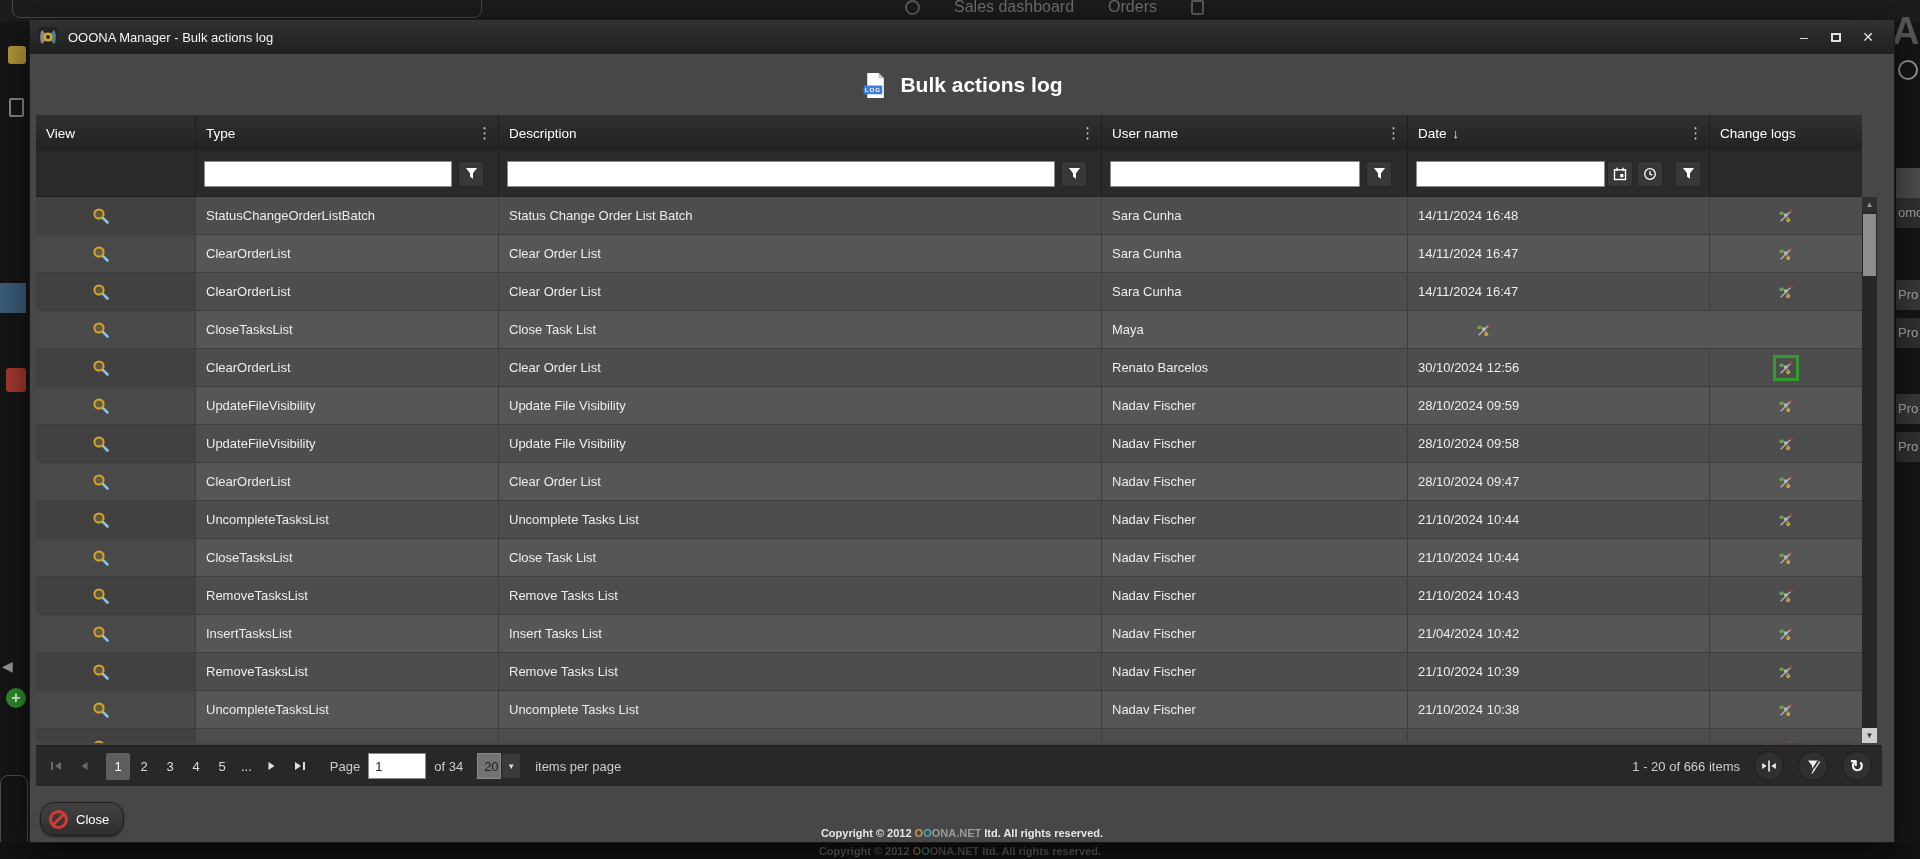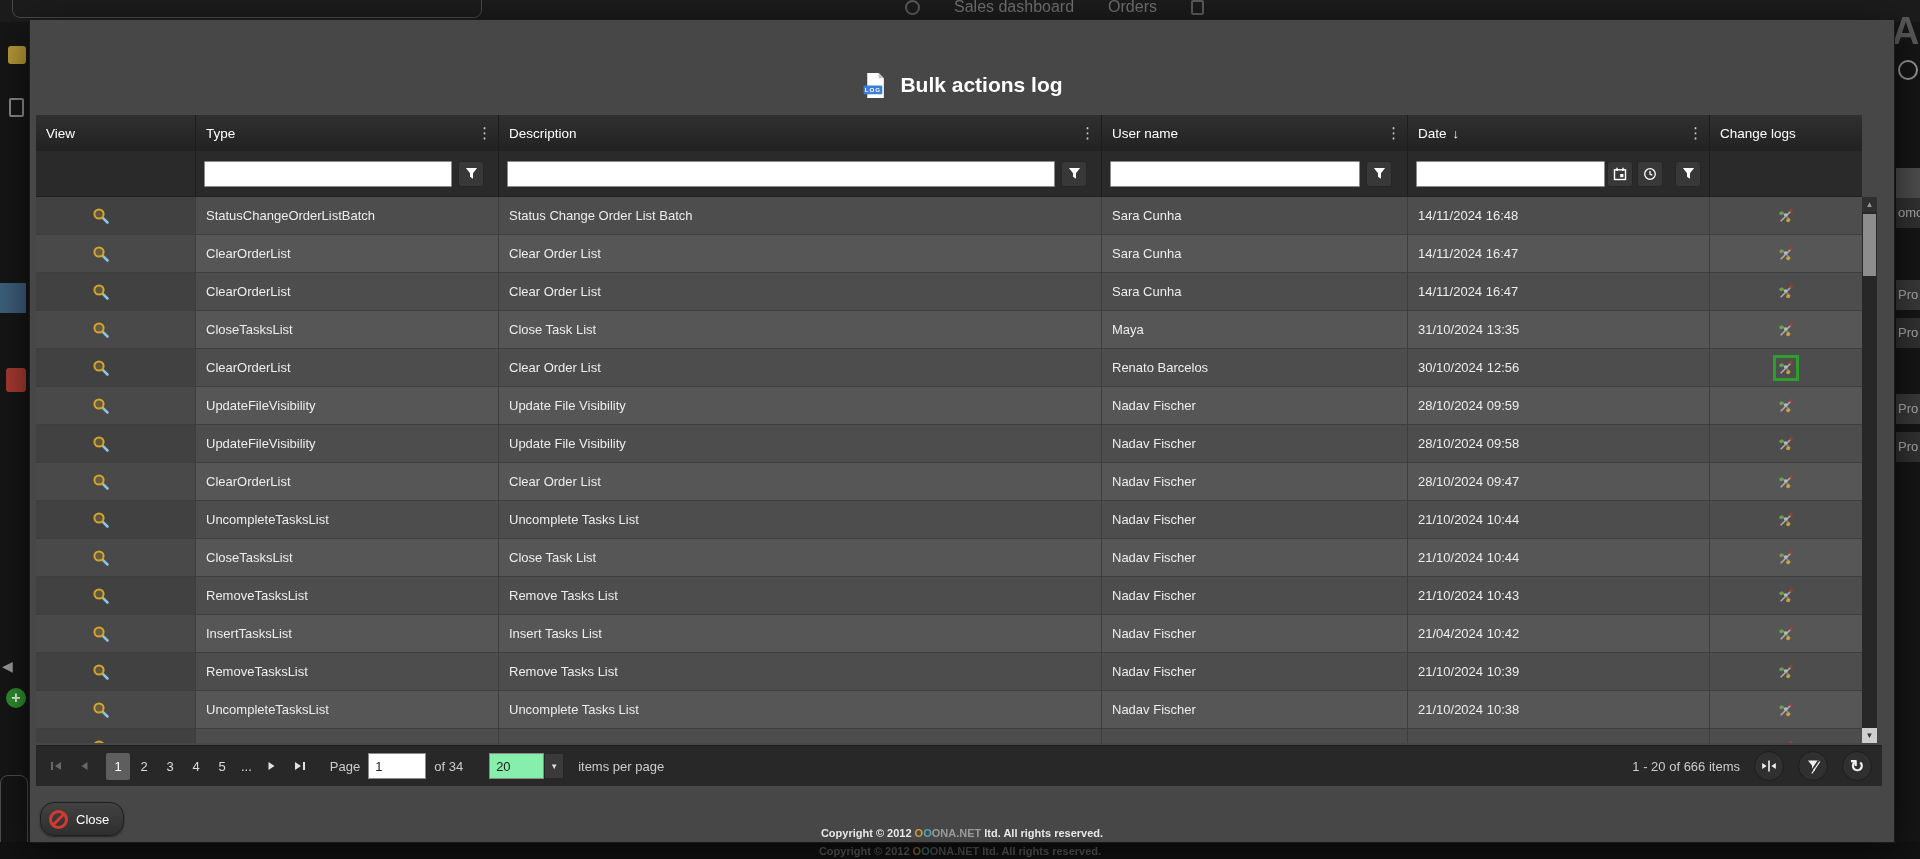--- a/index.html
+++ b/index.html
@@ -94,22 +94,22 @@
            border-top:1px solid #1e1e1e; display:flex; align-items:center; color:#cccccc; font-size:13px; }
   .pg-nav { width:28px; height:28px; display:flex; align-items:center; justify-content:center; cursor:pointer; }
   .pg-num { min-width:24px; height:27px; display:flex; align-items:center; justify-content:center;
             color:#dcdcdc; cursor:pointer; margin:0 1px; }
   .pg-num.current { background:#5e5e5e; border-radius:2px; color:#ffffff; }
   .pg-ellipsis { margin:0 6px; color:#dcdcdc; }
   .pg-label { margin:0 8px; }
   .pg-input { width:58px; height:26px; background:#fff; border:1px solid #8a8a8a; font-size:13px;
               padding:0 6px; color:#222; }
   .pg-select { display:flex; margin:0 6px; cursor:pointer; }
-  .pg-select-value { width:55px; height:26px; background:#86efac; color:#222; font-size:13px;
-                     display:flex; align-items:center; padding-left:6px; border:1px solid #8a8a8a;margin-left:12px; }
+  .pg-select-value { width:24px; height:26px; background:#737373; color:#222; font-size:13px;
+                     display:flex; align-items:center; padding-left:6px; border:1px solid #8a8a8a; }
   .pg-select-btn { width:20px; height:26px; background:#3a3a3a; border:1px solid #262626; color:#ddd;
                    font-size:8px; display:flex; align-items:center; justify-content:center; }
   .pg-right { margin-left:auto; display:flex; align-items:center; gap:14px; margin-right:10px; }
   .round-btn { width:30px; height:30px; border-radius:50%; background:#303030; border:1px solid #1e1e1e;
                display:flex; align-items:center; justify-content:center; cursor:pointer; color:#eee; }
   .refresh-glyph { font-size:17px; font-weight:bold; color:#f0f0f0; }
 
   
   .dlg-footer { position:absolute; left:0; top:766px; width:100%; height:56px; }
   .close-btn { position:absolute; left:10px; top:16px; height:34px; padding:0 14px 0 8px;
@@ -153,20 +153,37 @@
   <div class="frag lf-chev">◀</div>
   <div class="frag lf-plus">+</div>
   <div class="frag lf-corner"></div>
   <div class="bg-bottomstrip"></div>
   <div class="bg-copy">
     <span>Copyright © 2012 </span><span class="o1">O</span><span class="o2">O</span><span class="orest">ONA.NET</span><span> ltd. All rights reserved.</span>
   </div>
 
   <div class="dialog">
 
+    <div class="titlebar">
+      <svg class="logo" viewBox="0 0 20 20">
+        <rect x="0" y="0" width="20" height="20" rx="3" fill="#232323"></rect>
+        <path d="M4 3 C1.5 5 1.5 15 4 17 L8 13 L8 7 Z" fill="#8a8a8a"></path>
+        <path d="M16 3 C18.5 5 18.5 15 16 17 L12 13 L12 7 Z" fill="#4a7f8c"></path>
+        <circle cx="10" cy="10" r="4.6" fill="#d9a62e"></circle>
+        <circle cx="10" cy="10" r="1.9" fill="#232323"></circle>
+      </svg>
+      <span class="title-text">OOONA Manager - Bulk actions log</span>
+      <div class="win-controls">
+        <span class="win-btn">–</span>
+        <span class="win-btn">
+            <span class="max-box"></span>
+          </span>
+        <span class="win-btn">✕</span>
+      </div>
+    </div>
 
     <div class="page-header">
       <svg width="27" height="27" viewBox="0 0 26 26">
         <path d="M6 1 h11 l5 5 v19 H6 z" fill="#ffffff"></path>
         <path d="M17 1 l5 5 h-5 z" fill="#c2c2c2"></path>
         <rect x="2.5" y="13" width="18" height="8.5" rx="1" fill="#3d7edb"></rect>
         <text x="11.5" y="19.6" font-size="6" font-weight="bold" fill="#ffffff" text-anchor="middle" letter-spacing="1">LOG</text>
       </svg>
       <span class="page-title">Bulk actions log</span>
     </div>
@@ -364,23 +381,20 @@
     </div>
     <div class="cell w-type">
               <span>CloseTasksList</span>
             </div>
     <div class="cell w-desc">
               <span>Close Task List</span>
             </div>
     <div class="cell w-user">
               <span>Maya</span>
             </div>
-    <div class="cell w-date">
-              <span>31/10/2024 13:35</span>
-            </div>
     <div class="cell cell-chg w-chg">
       <span class="changelog-btn">
         <svg width="18" height="18" viewBox="0 0 17 17" opacity="0.85">
           <line x1="3.5" y1="13.5" x2="13.5" y2="3.5" stroke="#bdbdbd" stroke-width="1.5"></line>
           <line x1="4.5" y1="4.5" x2="12.5" y2="12.5" stroke="#8f8f8f" stroke-width="1.5"></line>
           <rect x="12" y="2.2" width="2.6" height="2.6" fill="#c0392b"></rect>
           <circle cx="4" cy="6" r="1.8" fill="#6ab04c"></circle>
           <circle cx="10.5" cy="12.5" r="1.8" fill="#e1b12c"></circle>
           <circle cx="8.3" cy="7.6" r="1.7" fill="#cfcfcf"></circle>
         </svg>

